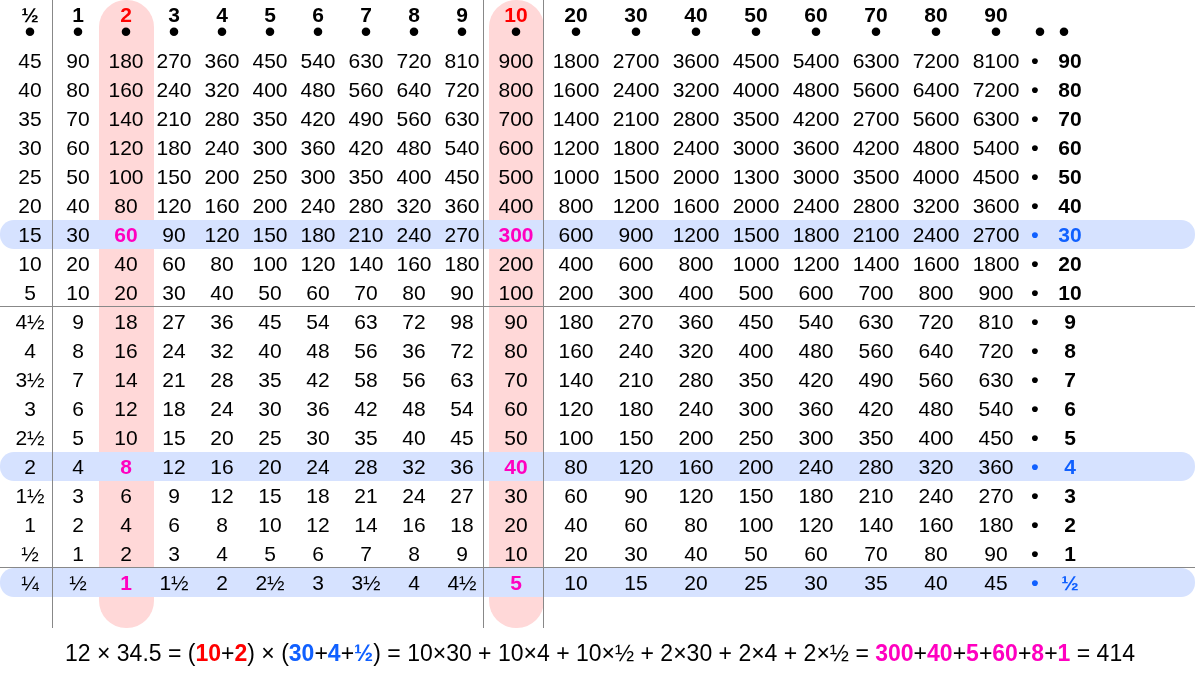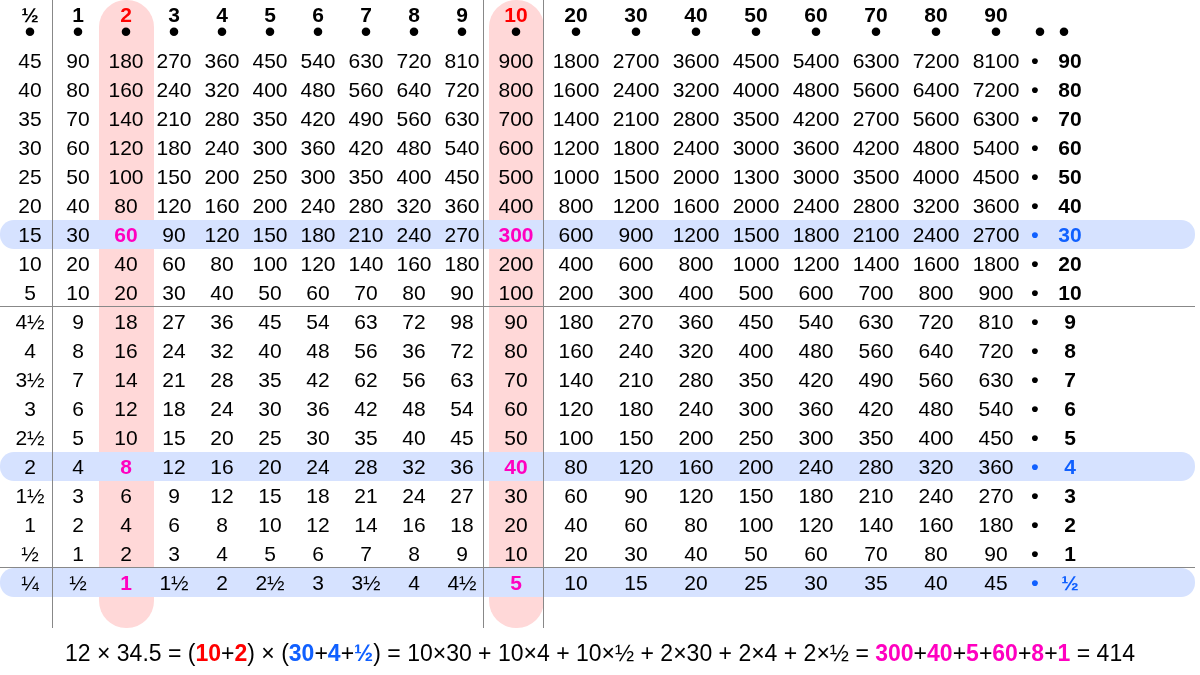--- a/index.html
+++ b/index.html
@@ -330,21 +330,21 @@
     <div class="cell " style="left: 966px; top: 336px; width: 60px;">720</div>
     <div class="cell sidedot" style="left: 1026px; top: 336px; width: 18px;">•</div>
     <div class="cell side" style="left: 1044px; top: 336px; width: 52px;">8</div>
     <div class="cell " style="left: 6px; top: 365px; width: 48px;">3½</div>
     <div class="cell " style="left: 54px; top: 365px; width: 48px;">7</div>
     <div class="cell " style="left: 102px; top: 365px; width: 48px;">14</div>
     <div class="cell " style="left: 150px; top: 365px; width: 48px;">21</div>
     <div class="cell " style="left: 198px; top: 365px; width: 48px;">28</div>
     <div class="cell " style="left: 246px; top: 365px; width: 48px;">35</div>
     <div class="cell " style="left: 294px; top: 365px; width: 48px;">42</div>
-    <div class="cell " style="left: 342px; top: 365px; width: 48px;">62</div>
+    <div class="cell " style="left: 342px; top: 365px; width: 48px;">58</div>
     <div class="cell " style="left: 390px; top: 365px; width: 48px;">56</div>
     <div class="cell " style="left: 438px; top: 365px; width: 48px;">63</div>
     <div class="cell " style="left: 486px; top: 365px; width: 60px;">70</div>
     <div class="cell " style="left: 546px; top: 365px; width: 60px;">140</div>
     <div class="cell " style="left: 606px; top: 365px; width: 60px;">210</div>
     <div class="cell " style="left: 666px; top: 365px; width: 60px;">280</div>
     <div class="cell " style="left: 726px; top: 365px; width: 60px;">350</div>
     <div class="cell " style="left: 786px; top: 365px; width: 60px;">420</div>
     <div class="cell " style="left: 846px; top: 365px; width: 60px;">490</div>
     <div class="cell " style="left: 906px; top: 365px; width: 60px;">560</div>

